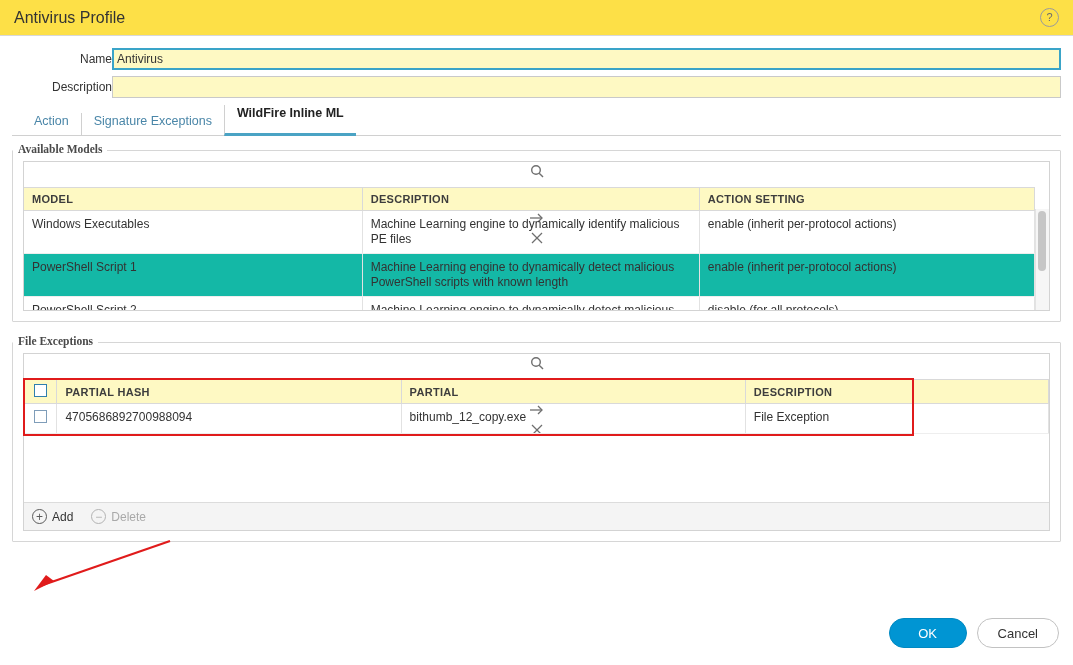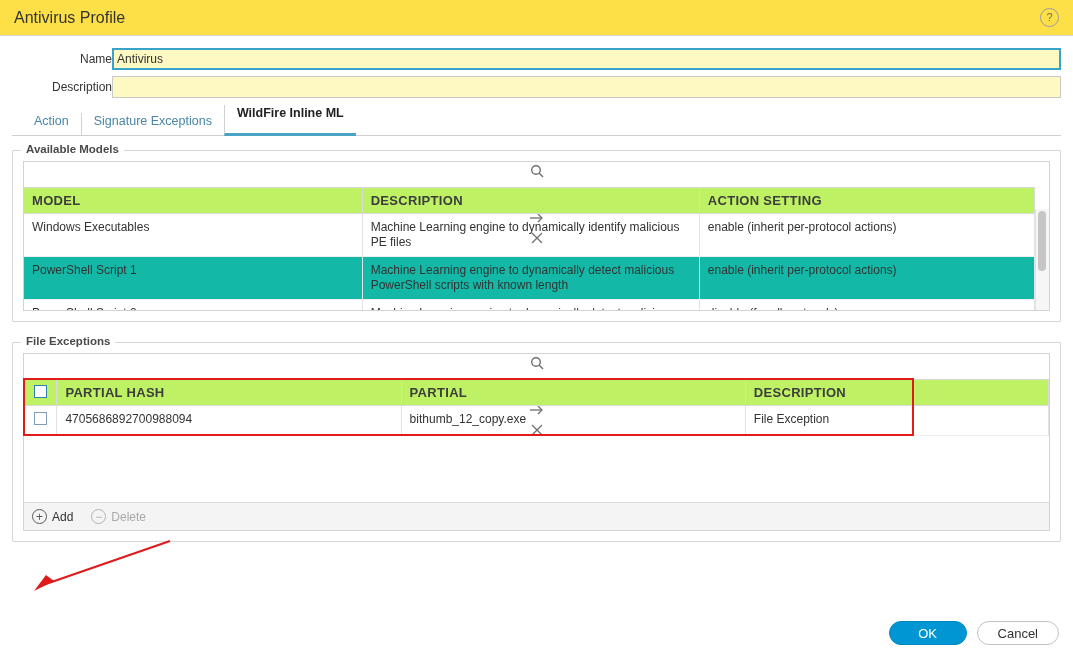--- a/index.html
+++ b/index.html
@@ -119,26 +119,27 @@
     margin-top: 14px;
     border: 1px solid #d6d6d6;
     border-radius: 1px;
     position: relative;
     padding: 10px 10px 0 10px;
     box-sizing: border-box;
   }
   .section-legend {
     position: absolute;
     top: -8px;
-    left: 8px;
+    left: 0;
     background: #ffffff;
     padding: 0 5px;
     font-size: 11.5px;
     font-weight: bold;
     color: #4a4a4a;
+    font-family: Liberation Serif, serif;
   }
   
   .searchbar {
     display: flex;
     align-items: center;
     height: 26px;
     border: 1px solid #d3d3d3;
     border-bottom: none;
     background: #ffffff;
     box-sizing: border-box;
@@ -182,23 +183,23 @@
     flex: 0 0 auto;
   }
   
   table.grid {
     width: 100%;
     border-collapse: collapse;
     table-layout: fixed;
     font-size: 12px;
   }
   table.grid th {
-    background: #bef264;
+    background: #fef9c3;
     text-align: left;
-    font-size: 13px;
+    font-size: 11px;
     letter-spacing: 0.3px;
     font-weight: bold;
     color: #3d3d3d;
     padding: 5px 8px;
     border: 1px solid #d9d9d9;
     border-left: none;
     border-right: 1px solid #d9d9d9;
     box-sizing: border-box;
     height: 22px;
   }
@@ -330,21 +331,21 @@
     height: 64px;
     display: flex;
     align-items: center;
     justify-content: flex-end;
     padding-right: 14px;
     gap: 10px;
     box-sizing: border-box;
   }
   .btn {
     min-width: 78px;
-    height: 24px;
+    height: 30px;
     border-radius: 15px;
     font-size: 13px;
     font-family: "Liberation Sans", sans-serif;
     cursor: pointer;
     border: 1px solid transparent;
     padding: 0 20px;
   }
   .btn-primary {
     background: #0095d3;
     color: #ffffff;

